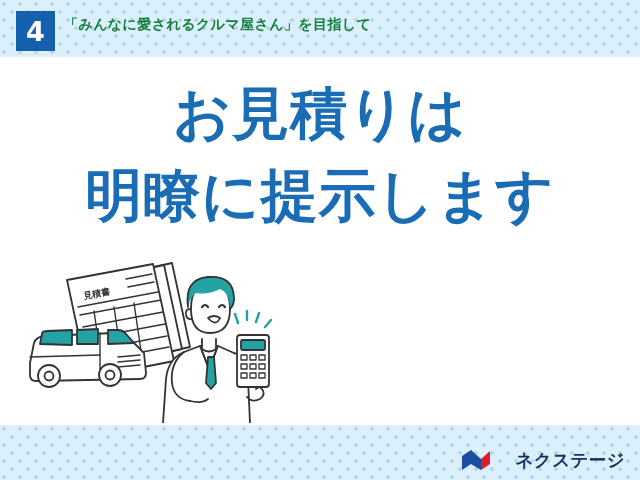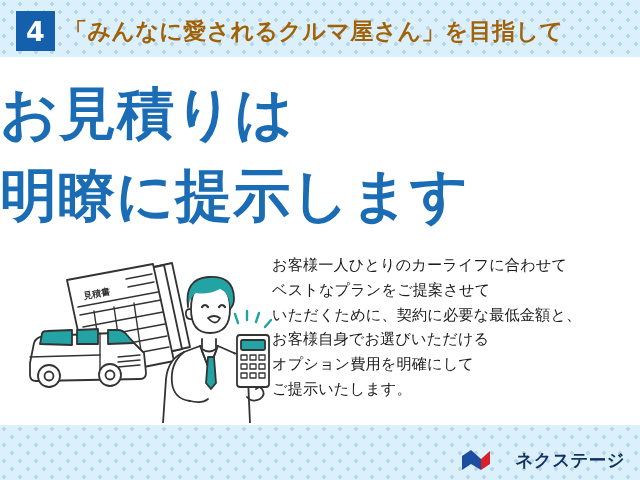--- a/index.html
+++ b/index.html
@@ -25,29 +25,29 @@
   
   #badge{
     position:absolute;left:16px;top:11px;width:39px;height:40px;
     background:#1560ac;color:#ffffff;
     display:flex;align-items:center;justify-content:center;
     font-size:27px;font-weight:bold;line-height:1;
     letter-spacing:0;
   }
   #header-title{
     position:absolute;left:64px;top:16px;
-    font-size:23px;font-weight:bold;color:#a16207;
+    font-size:14px;font-weight:bold;color:#15803d;
     letter-spacing:.4px;white-space:nowrap;
   }
 
   
   #content{position:absolute;left:0;top:57px;width:640px;height:368px;background:#ffffff;}
 
   #headline{
-    position:absolute;left:0;top:26px;width:640px;text-align:left;
+    position:absolute;left:0;top:26px;width:640px;text-align:center;
     color:#1a6cb5;font-weight:bold;line-height:1.06;
     letter-spacing:1px;
   }
   #headline .l1{display:block;font-size:57px;}
   #headline .l2{display:block;font-size:57px;margin-top:22px;}
 
   
   #body-copy{
     position:absolute;left:272px;top:196px;
     color:#1c1c1c;font-size:15.2px;line-height:1.63;
@@ -81,28 +81,20 @@
 
   <div id="header-title">「みんなに愛されるクルマ屋さん」を目指して</div>
 
   <div id="content">
 
     <div id="headline">
       <span class="l1">お見積りは</span>
       <span class="l2">明瞭に提示します</span>
     </div>
 
-    <div id="body-copy">
-      <span>お客様一人ひとりのカーライフに合わせて</span>
-      <span>ベストなプランをご提案させて</span>
-      <span>いただくために、契約に必要な最低金額と、</span>
-      <span>お客様自身でお選びいただける</span>
-      <span>オプション費用を明確にして</span>
-      <span>ご提示いたします。</span>
-    </div>
 
     <div id="illustration">
       <svg viewBox="0 0 250 172" xmlns="http://www.w3.org/2000/svg">
         <g fill="none" stroke="#333333" stroke-width="1.8" stroke-linecap="round" stroke-linejoin="round">
 
           <g>
 
             <path d="M118 19 L150 12 L168 96 L136 103 Z" fill="#ffffff"></path>
             <path d="M110 21 L142 14 L160 98 L128 105 Z" fill="#ffffff"></path>
 

